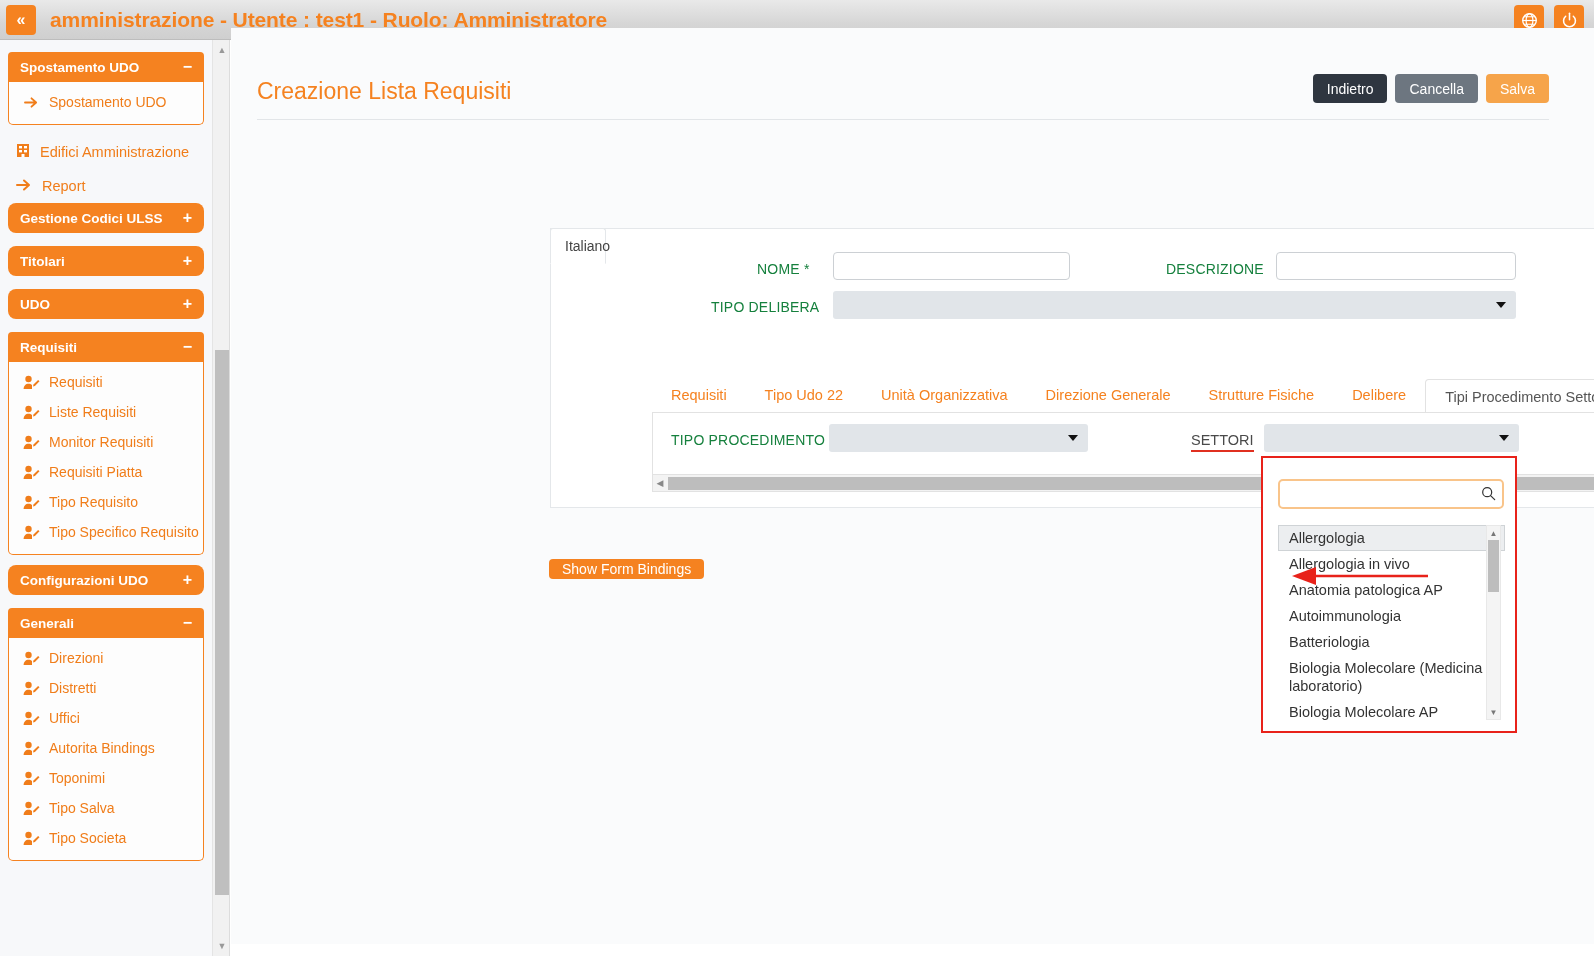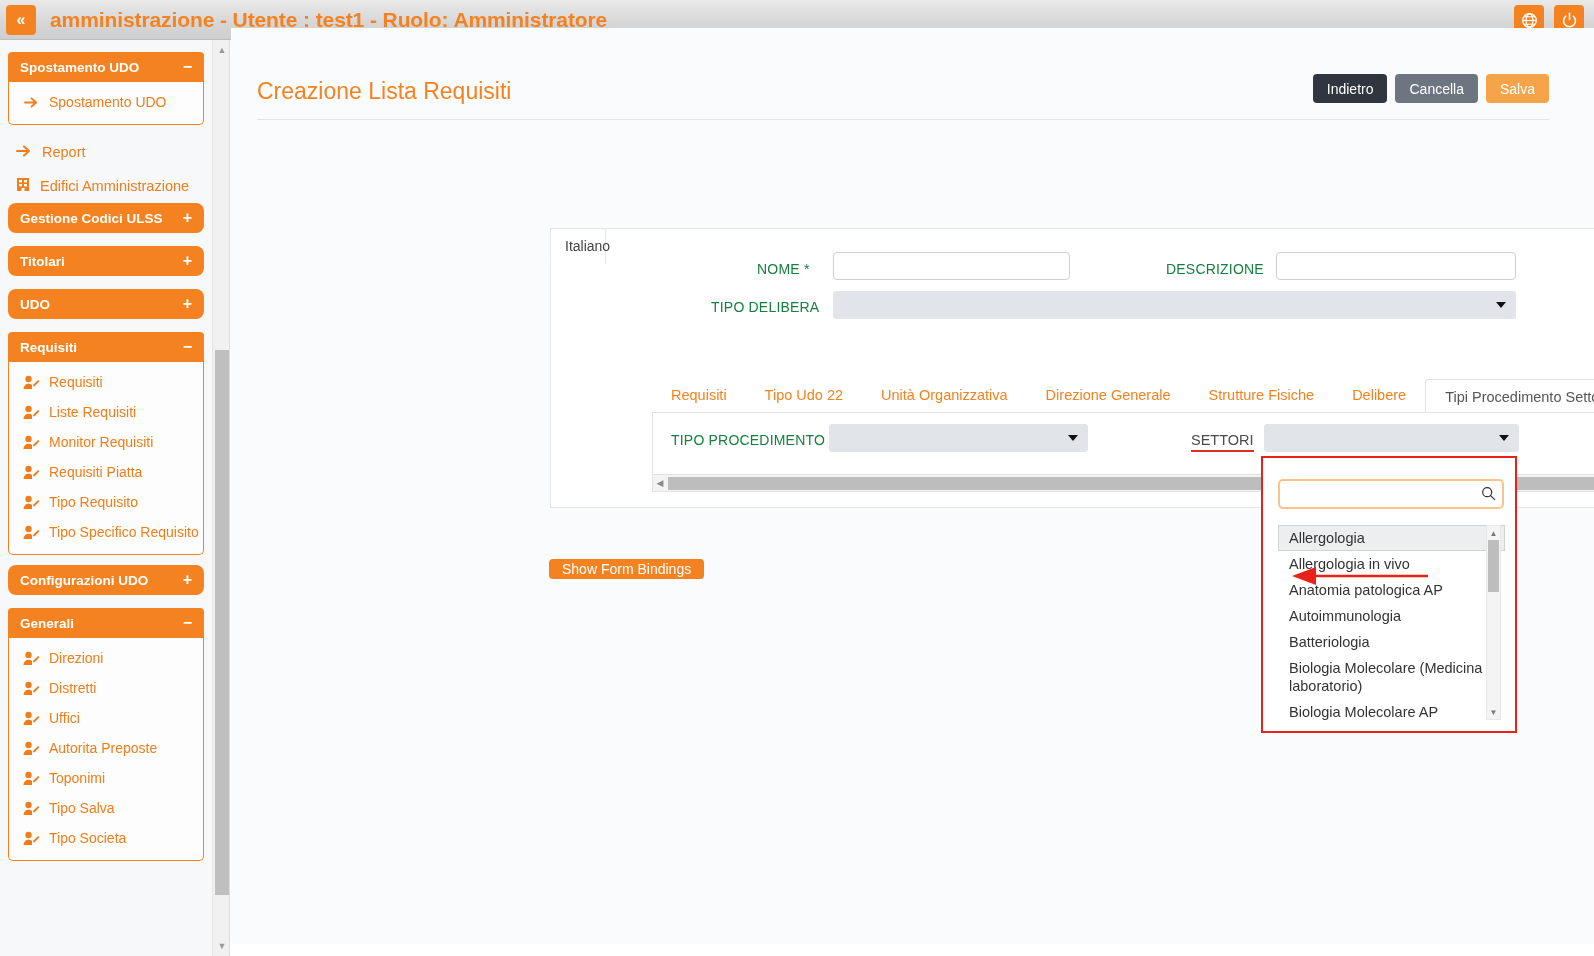--- a/index.html
+++ b/index.html
@@ -393,41 +393,41 @@
     <div class="sb-item">
       <span class="ico">
         <svg width="15" height="13" viewBox="0 0 16 14">
             <path d="M1 7h11M8 2.5L13 7l-5 4.5" fill="none" stroke="#f07d1a" stroke-width="2" stroke-linecap="round" stroke-linejoin="round"></path>
           </svg>
       </span>
       <span>Spostamento UDO</span>
     </div>
   </div>
 
-  <div class="sb-plain">
-    <span class="ico">
-      <svg width="16" height="14" viewBox="0 0 16 14">
-          <path d="M1 7h11M8 2.5L13 7l-5 4.5" fill="none" stroke="#f07d1a" stroke-width="2" stroke-linecap="round" stroke-linejoin="round"></path>
-        </svg>
-    </span>
-    <span>Report</span>
-  </div>
   <div class="sb-plain">
     <span class="ico">
       <svg width="14" height="15" viewBox="0 0 14 15">
         <rect x="1" y="1" width="12" height="13" fill="#f07d1a"></rect>
         <rect x="3" y="3" width="3" height="2.4" fill="#fff"></rect>
           <rect x="8" y="3" width="3" height="2.4" fill="#fff"></rect>
         <rect x="3" y="7" width="3" height="2.4" fill="#fff"></rect>
           <rect x="8" y="7" width="3" height="2.4" fill="#fff"></rect>
         <rect x="5.5" y="11" width="3" height="3" fill="#fff"></rect>
       </svg>
     </span>
     <span>Edifici Amministrazione</span>
   </div>
+  <div class="sb-plain">
+    <span class="ico">
+      <svg width="16" height="14" viewBox="0 0 16 14">
+          <path d="M1 7h11M8 2.5L13 7l-5 4.5" fill="none" stroke="#f07d1a" stroke-width="2" stroke-linecap="round" stroke-linejoin="round"></path>
+        </svg>
+    </span>
+    <span>Report</span>
+  </div>
 
 
   <div class="grp-header">
     <span>Gestione Codici ULSS</span>
     <span class="sign">+</span>
   </div>
   <div class="grp-spacer"></div>
 
   <div class="grp-header">
     <span>Titolari</span>
@@ -550,21 +550,21 @@
       <span>Uffici</span>
     </div>
     <div class="sb-item">
       <span class="ico">
         <svg width="17" height="15" viewBox="0 0 17 15">
             <circle cx="5.5" cy="4" r="3.2" fill="#f07d1a"></circle>
             <path d="M0.6 14c0-3.3 2.2-5.3 4.9-5.3 1.4 0 2.6.5 3.5 1.3L9 14z" fill="#f07d1a"></path>
             <path d="M10.5 9.5l4.6-4.6 1.4 1.4-4.6 4.6-1.9.5z" fill="#f07d1a"></path>
           </svg>
       </span>
-      <span>Autorita Preposte</span>
+      <span>Autorita Bindings</span>
     </div>
     <div class="sb-item">
       <span class="ico">
         <svg width="17" height="15" viewBox="0 0 17 15">
             <circle cx="5.5" cy="4" r="3.2" fill="#f07d1a"></circle>
             <path d="M0.6 14c0-3.3 2.2-5.3 4.9-5.3 1.4 0 2.6.5 3.5 1.3L9 14z" fill="#f07d1a"></path>
             <path d="M10.5 9.5l4.6-4.6 1.4 1.4-4.6 4.6-1.9.5z" fill="#f07d1a"></path>
           </svg>
       </span>
       <span>Toponimi</span>

